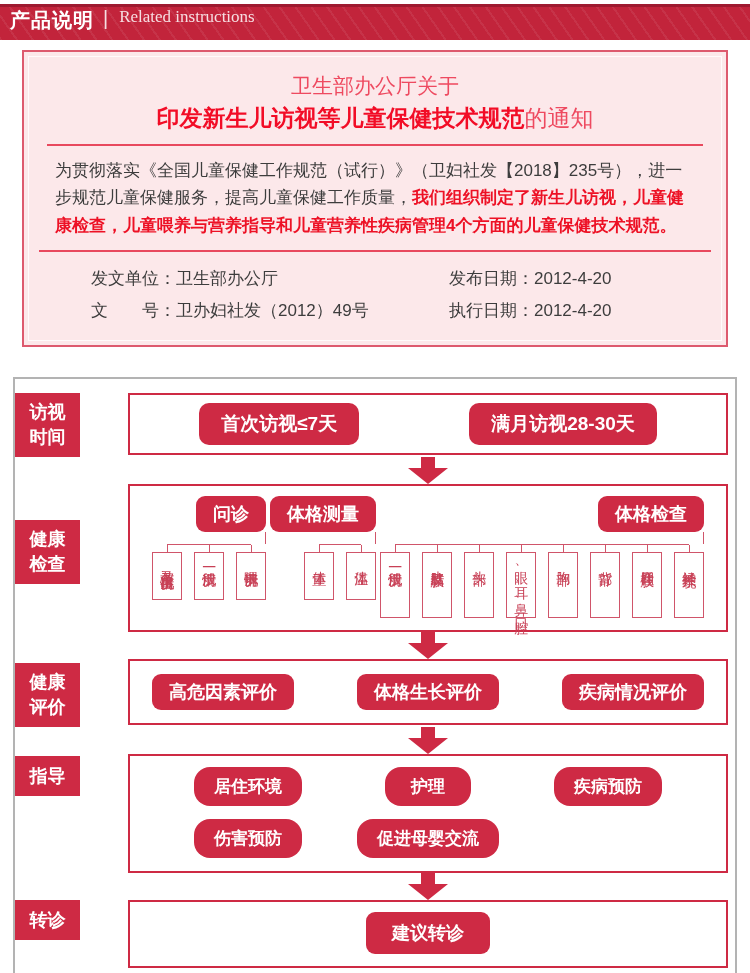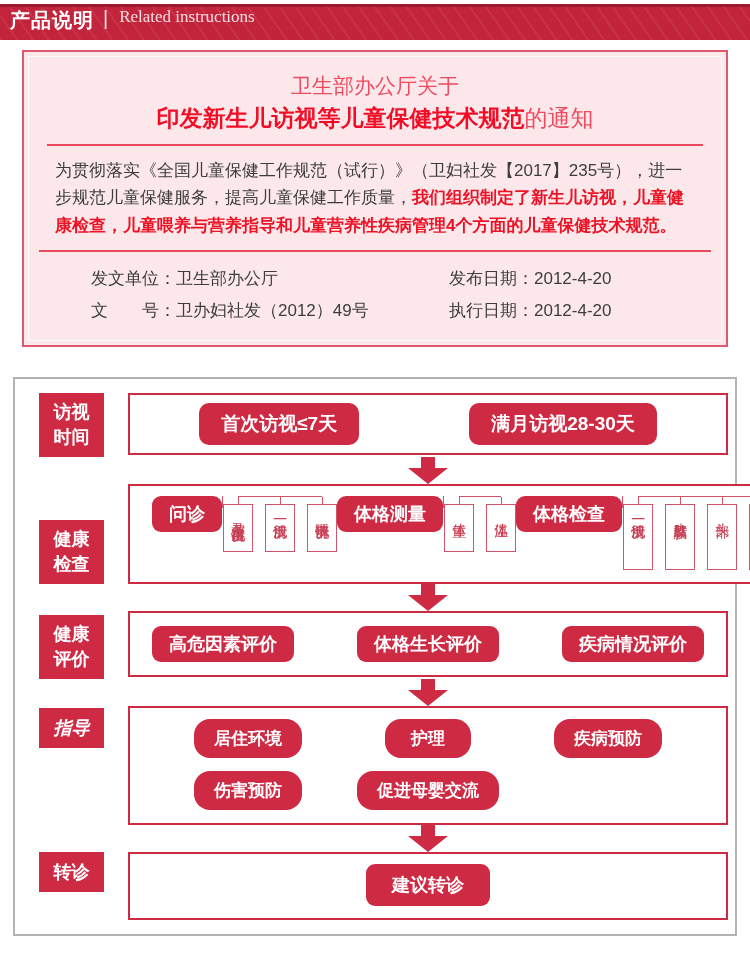--- a/index.html
+++ b/index.html
@@ -29,21 +29,21 @@
   .sep2{ margin:11px 10px 0; }
   .n-body{ margin:11px 26px 0; font-size:17px; line-height:1.62; color:#3d3d3d; }
   .n-body .red{ color:#ed1125; font-weight:bold; }
   .meta{ display:flex; padding:11px 0 2px 62px; font-size:17px; color:#3d3d3d; line-height:1.85; }
   .meta-left{ flex:0 0 358px; }
   .meta-right{ flex:1; }
 
   
   .panel{ margin:30px 13px 0; border:2px solid #b3b3b3; background:#fff; padding:14px 0; }
   .frow{ display:flex; align-items:flex-start; }
-  .lblcol{ width:113px; flex:none; display:flex; justify-content:center; }
+  .lblcol{ width:113px; flex:none; display:flex; justify-content:flex-start; }
   .lbl{ width:65px; background:#ce2a44; color:#fff; font-weight:bold; font-size:18px;
         display:flex; flex-direction:column; align-items:center; justify-content:center; line-height:1.4; }
   .lbl-two{ height:64px; }
   .lbl-one{ height:40px; }
   .cbox{ flex:1; margin-right:7px; border:2px solid #ce2a44; background:#fff; }
 
   .pill{ background:#ce2a44; color:#fff; font-weight:bold; white-space:nowrap;
          border-radius:9px; display:inline-block; text-align:center; }
   .pill-lg{ font-size:19px; padding:8px 22px; border-radius:10px; }
   .pill-md{ font-size:18px; padding:6px 17px; }
@@ -55,21 +55,21 @@
   
   .arow{ display:flex; }
   .arow .spacer{ width:113px; flex:none; }
   .arow .holder{ flex:1; margin-right:7px; display:flex; justify-content:center; }
   .arrow{ display:flex; flex-direction:column; align-items:center; }
   .arrow .stem{ width:14px; height:11px; background:#ce2a44; }
   .arrow .head{ width:0; height:0; border-left:20px solid transparent; border-right:20px solid transparent;
                 border-top:16px solid #ce2a44; }
   
   .tree{ display:flex; justify-content:space-between; align-items:flex-start; padding:10px 22px 12px; }
-  .group{ display:flex; flex-direction:row; align-items:flex-start; }
+  .group{ display:flex; flex-direction:column; align-items:flex-end; }
   .gline{ width:1px; height:12px; background:#d0556a; }
   .gchildren{ display:flex; gap:12px; position:relative; padding-top:8px; }
   .gchildren::before{ content:""; position:absolute; top:0; left:15px; right:15px; height:1px; background:#d0556a; }
   .vbox{ position:relative; width:30px; min-height:48px; border:1px solid #d0556a; background:#fff;
          display:flex; justify-content:center; align-items:flex-start; }
   .vbox::before{ content:""; position:absolute; top:-8px; left:50%; width:1px; height:8px; background:#d0556a; }
   .vbox span{ writing-mode:vertical-rl; font-size:14px; line-height:1.1; letter-spacing:1px;
               padding:7px 0; color:#c84056; }
   
   .eval-box{ display:flex; justify-content:space-between; align-items:center; padding:13px 22px; }
@@ -90,21 +90,21 @@
     <span class="banner-subtitle">Related instructions</span>
   </div>
 
   <div class="notice">
     <div class="notice-inner">
       <div class="n-title">
         <div class="n-title-1">卫生部办公厅关于</div>
         <div class="n-title-2"><b>印发新生儿访视等儿童保健技术规范</b><span>的通知</span></div>
       </div>
       <div class="sep sep1"></div>
-      <div class="n-body"><span>为贯彻落实《全国儿童保健工作规范（试行）》（卫妇社发【2017】235号），进一步规范儿童保健服务，提高儿童保健工作质量，</span><span class="red">我们组织制定了新生儿访视，儿童健康检查，儿童喂养与营养指导和儿童营养性疾病管理4个方面的儿童保健技术规范。</span></div>
+      <div class="n-body"><span>为贯彻落实《全国儿童保健工作规范（试行）》（卫妇社发【2018】235号），进一步规范儿童保健服务，提高儿童保健工作质量，</span><span class="red">我们组织制定了新生儿访视，儿童健康检查，儿童喂养与营养指导和儿童营养性疾病管理4个方面的儿童保健技术规范。</span></div>
       <div class="sep sep2"></div>
       <div class="meta">
         <div class="meta-left">
           <div><span>发文单位：</span><span>卫生部办公厅</span></div>
           <div><span>文　　号：</span><span>卫办妇社发（2012）49号</span></div>
         </div>
         <div class="meta-right">
           <div><span>发布日期：</span><span>2012-4-20</span></div>
           <div><span>执行日期：</span><span>2012-4-20</span></div>
         </div>
@@ -238,21 +238,21 @@
       <div class="holder">
         <div class="arrow">
             <div class="stem"></div>
             <div class="head"></div>
           </div>
       </div>
     </div>
 
     <div class="frow">
       <div class="lblcol">
-        <div class="lbl lbl-one" style="margin-top:2px;font-style:italic;">
+        <div class="lbl lbl-one" style="margin-top:2px;">
           <span>指导</span>
         </div>
       </div>
       <div class="cbox guide-grid">
         <span class="pill pill-gd">居住环境</span>
         <span class="pill pill-gd">护理</span>
         <span class="pill pill-gd">疾病预防</span>
         <span class="pill pill-gd">伤害预防</span>
         <span class="pill pill-gd">促进母婴交流</span>
       </div>

